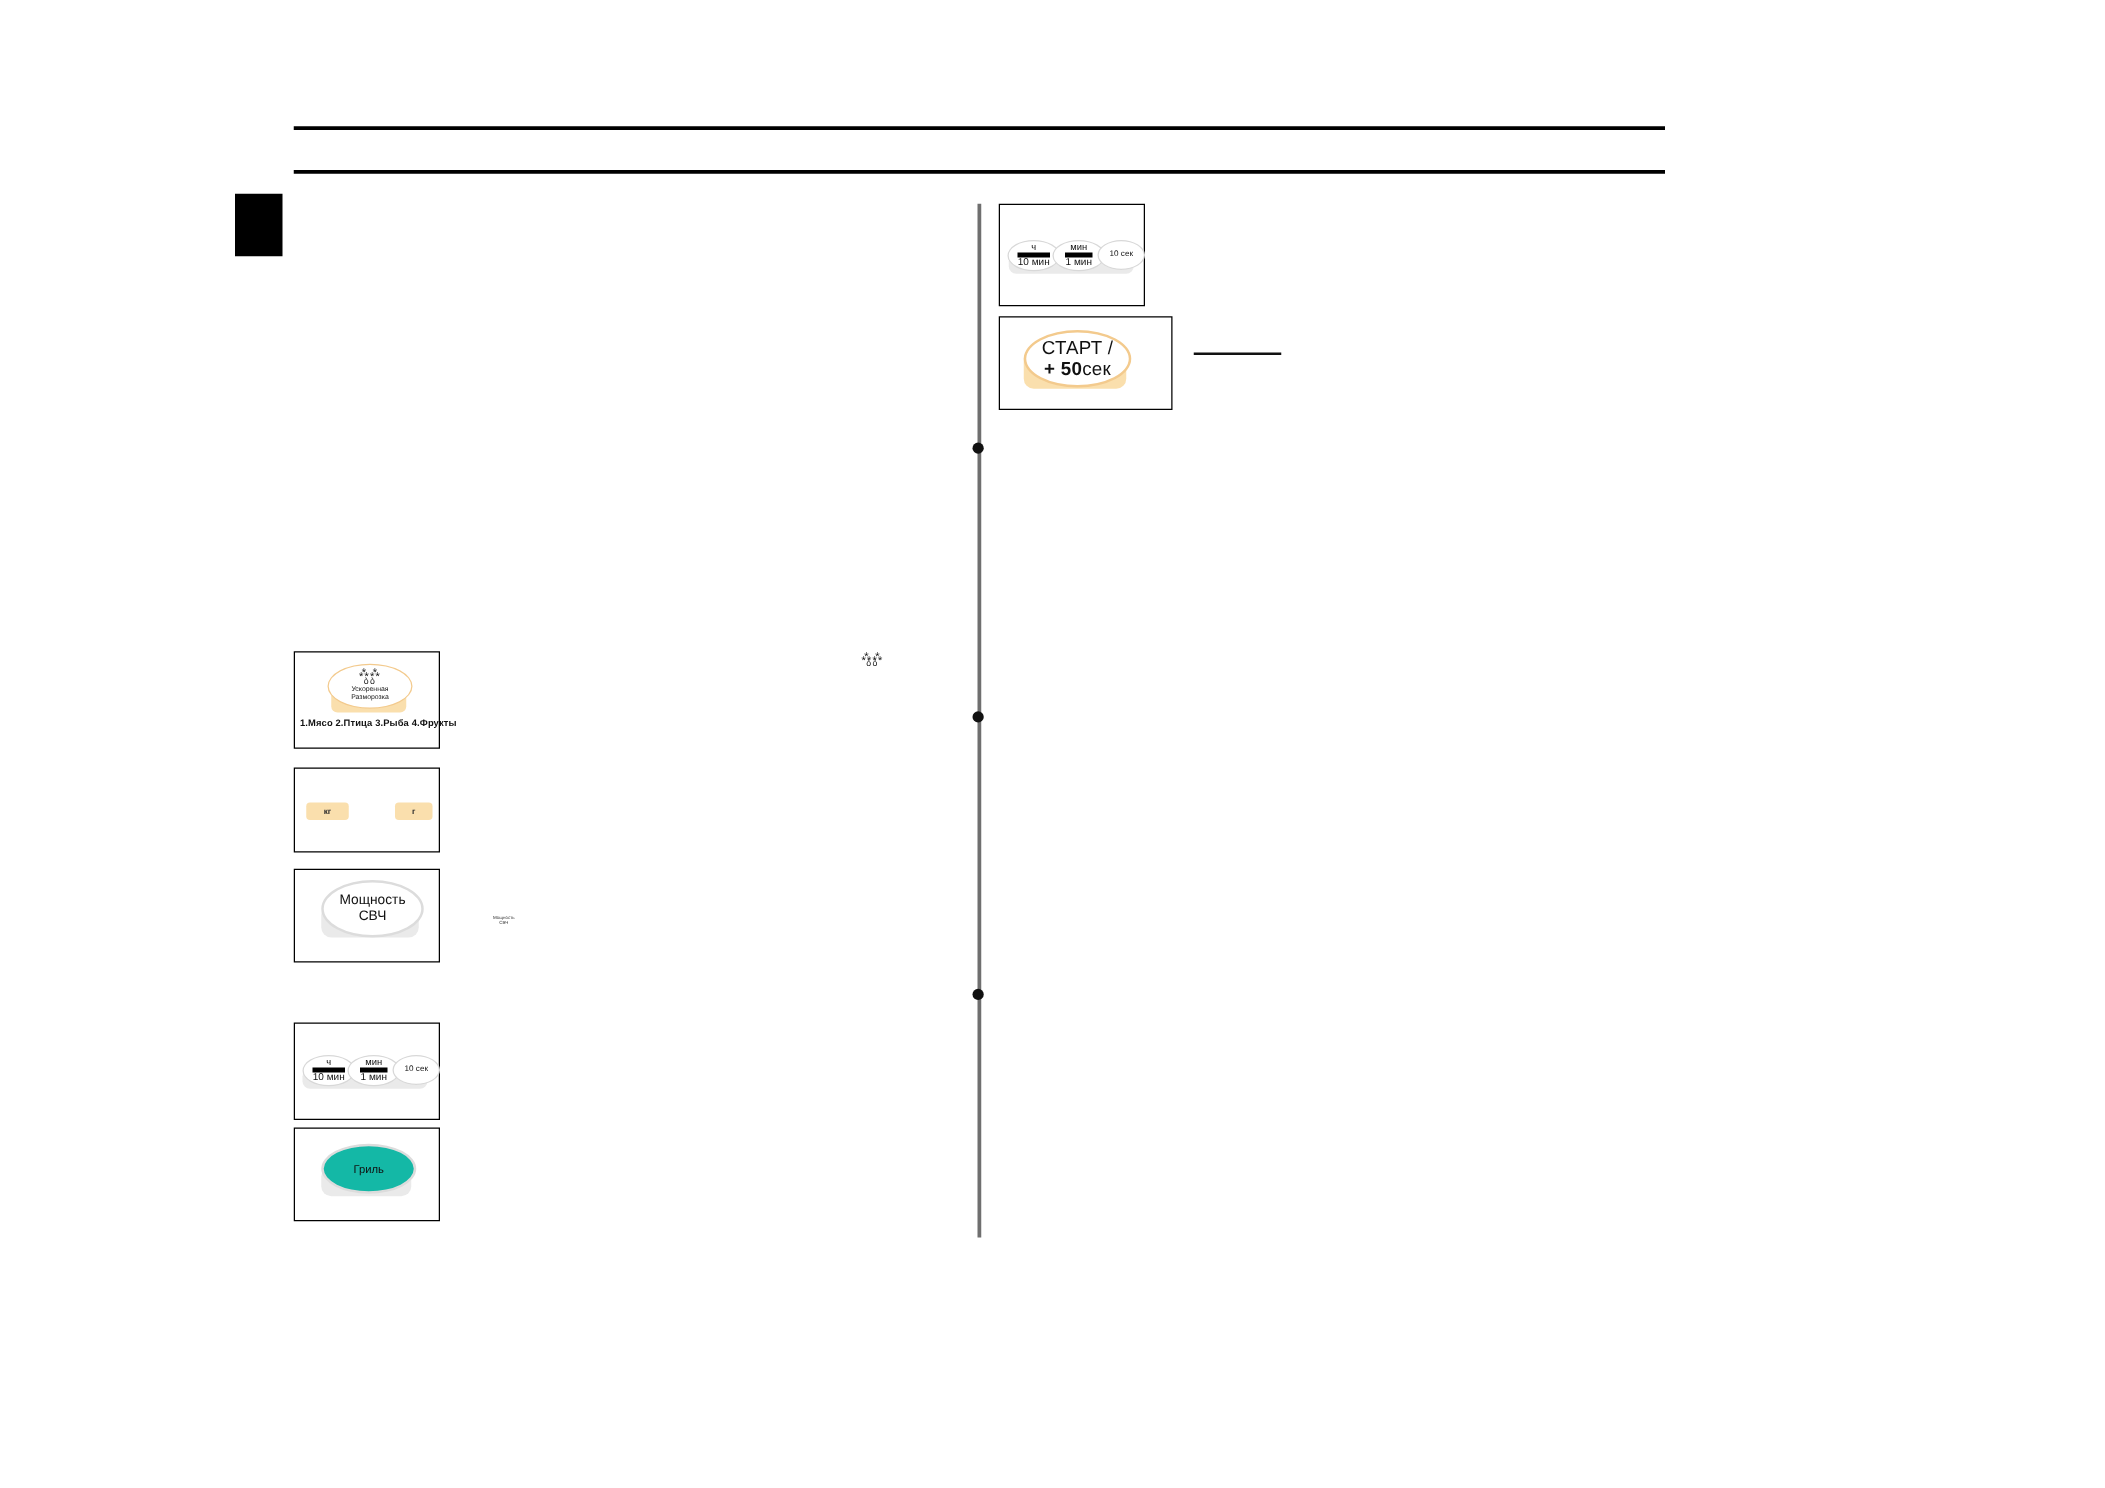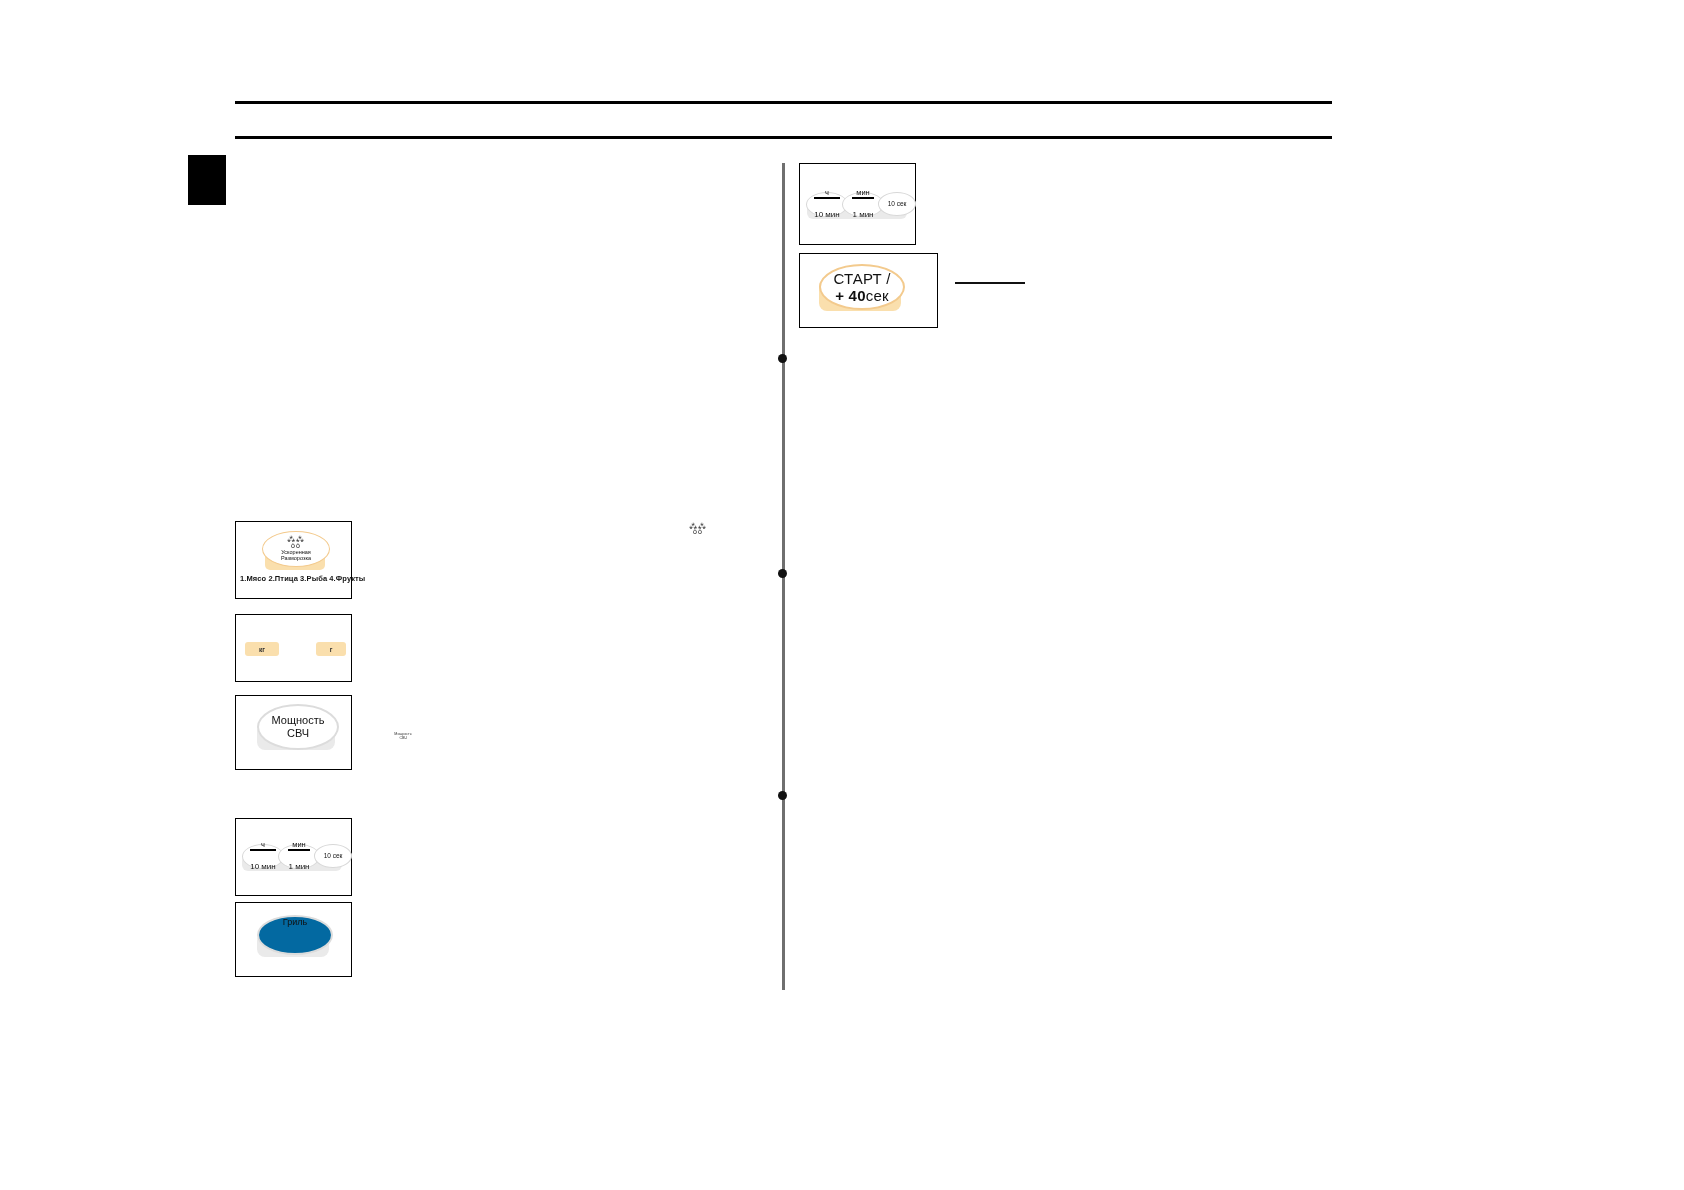--- a/index.html
+++ b/index.html
@@ -24,21 +24,21 @@
   
   .leader{position:absolute;left:955px;top:282px;width:70px;height:2px;background:#111;}
 
   
   .ibox{position:absolute;border:1.5px solid #000;background:#fff;box-sizing:border-box;}
   .keyplate{position:absolute;background:#eaeaea;border-radius:6px;}
   .ellipse{position:absolute;border-radius:50%;background:#fff;border:1.6px solid #d8d8d8;
            display:flex;align-items:center;justify-content:center;text-align:center;line-height:1.05;}
 
   .k-num{font-size:7.5px;color:#111;}
-  .k-den{font-size:8px;color:#111;border-top:2px solid #000000;padding-top:12px;}
+  .k-den{font-size:8px;color:#111;border-top:4px solid #000000;padding-top:0px;}
   .frac{display:flex;flex-direction:column;align-items:center;justify-content:center;}
 
   .lbl-small{font-size:6.5px;}
 
   
   .caption-row{position:absolute;font-size:7.5px;letter-spacing:.1px;white-space:nowrap;color:#111;font-weight:bold;}
 
   
   .ambtn{position:absolute;background:#fadfad;border-radius:3px;display:flex;align-items:center;justify-content:center;
          font-size:6.5px;font-weight:bold;color:#2b2b2b;}
@@ -51,22 +51,22 @@
   .start-l2{font-size:15px;color:#111;letter-spacing:.2px;}
   .start-l2 b{font-weight:bold;}
 
   
   .pw-plate{position:absolute;background:#eaeaea;border-radius:8px;}
   .pw-ell{position:absolute;border-radius:50%;background:#fff;border:2px solid #dcdcdc;
           display:flex;flex-direction:column;align-items:center;justify-content:center;font-size:11px;line-height:1.15;}
 
   
   .gr-plate{position:absolute;background:#eaeaea;border-radius:8px;}
-  .gr-ell{position:absolute;border-radius:50%;background:#0369a1;border:2px solid #dcdcdc;
-          display:flex;justify-content:center;font-size:9px;}
+  .gr-ell{position:absolute;border-radius:50%;background:#14b8a6;border:2px solid #dcdcdc;
+          display:flex;align-items:center;justify-content:center;font-size:9px;}
 
   
   .df-plate{position:absolute;background:#fadfad;border-radius:5px;}
   .df-ell{position:absolute;border-radius:50%;background:#fff;border:1.6px solid #f3ca8d;
           display:flex;flex-direction:column;align-items:center;justify-content:center;}
   .df-snow{font-size:7px;line-height:.9;letter-spacing:1px;}
   .df-t1{font-size:5.5px;line-height:1.15;}
   .df-t2{font-size:5.5px;line-height:1.15;}
 
   
@@ -111,21 +111,21 @@
     <div class="ellipse" style="left:78px;top:28px;width:36px;height:22px;">
       <span class="lbl-small">10 сек</span>
     </div>
   </div>
 
   <div class="ibox" style="left:799px;top:253px;width:139px;height:75px;">
     <div class="start-plate" style="left:19px;top:25px;width:82px;height:32px;"></div>
     <div class="start-ell" style="left:19px;top:10px;width:82px;height:42px;">
       <span class="start-l1">СТАРТ /</span>
       <span class="start-l2">
-        <b>+ 40</b><span>сек</span>
+        <b>+ 50</b><span>сек</span>
       </span>
     </div>
   </div>
 
   <div class="tiny-fig" style="left:686px;top:523px;width:24px;">
     <div>⁂⁂</div>
     <div>òò</div>
   </div>
 
   <div class="ibox" style="left:235px;top:521px;width:117px;height:78px;">

